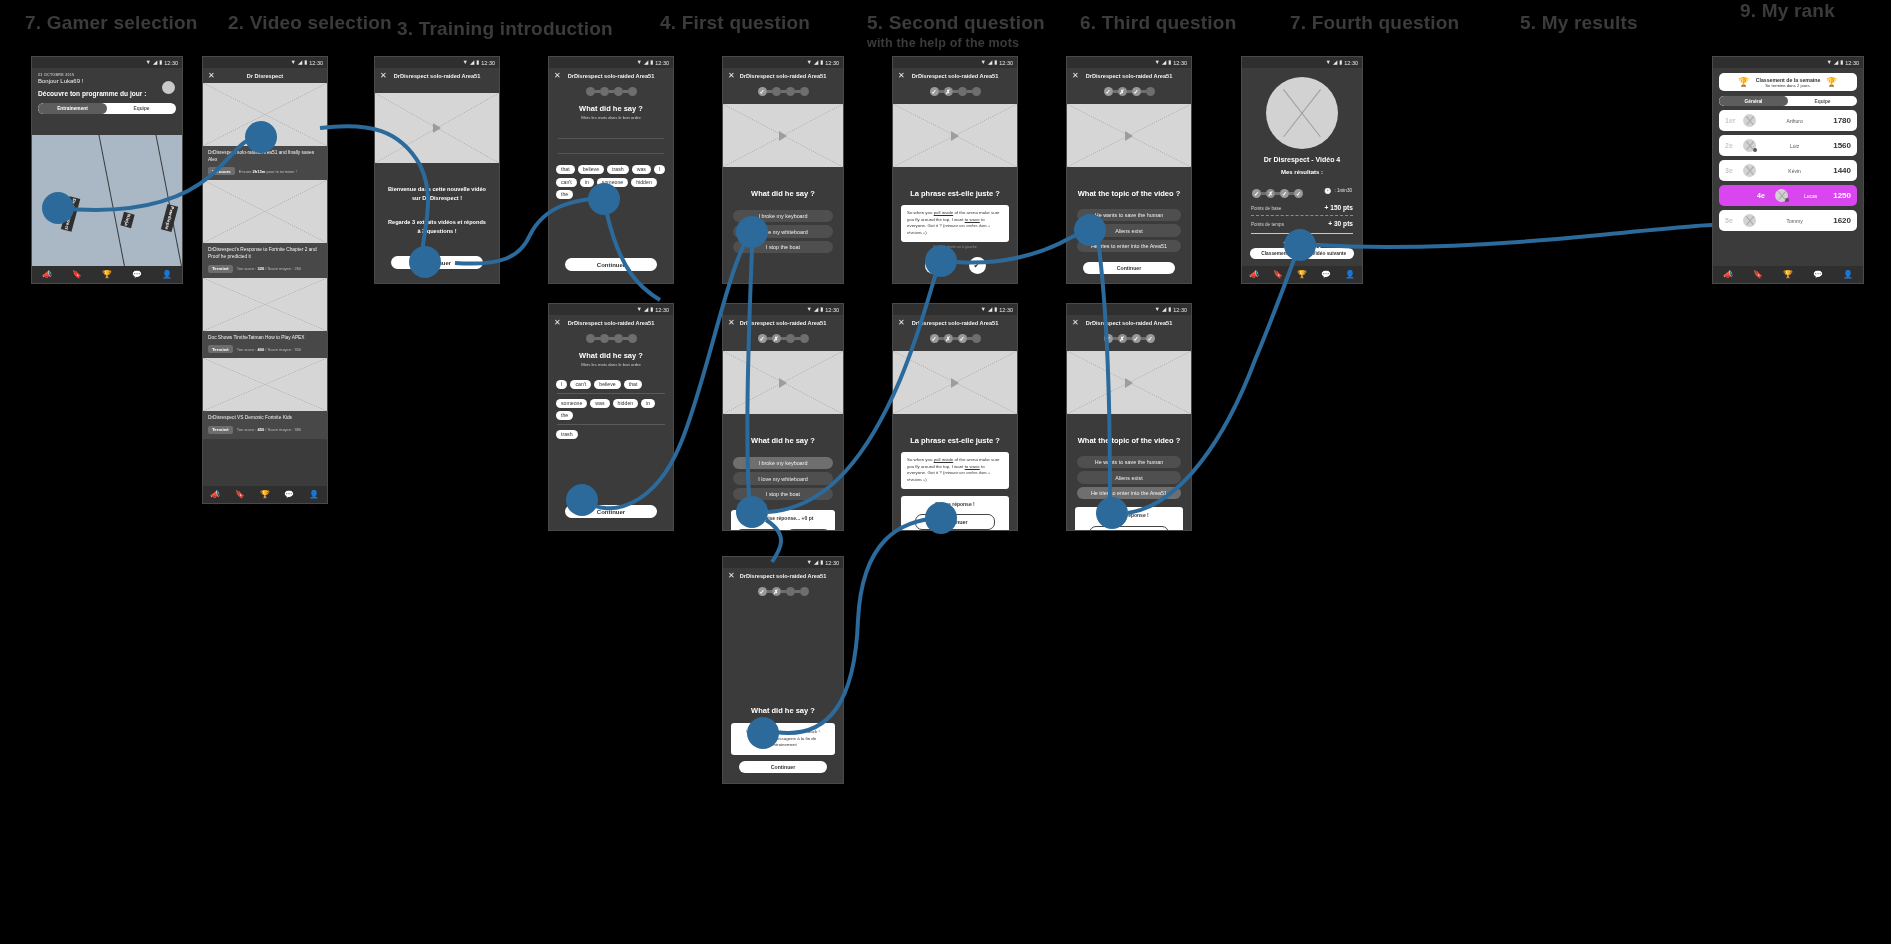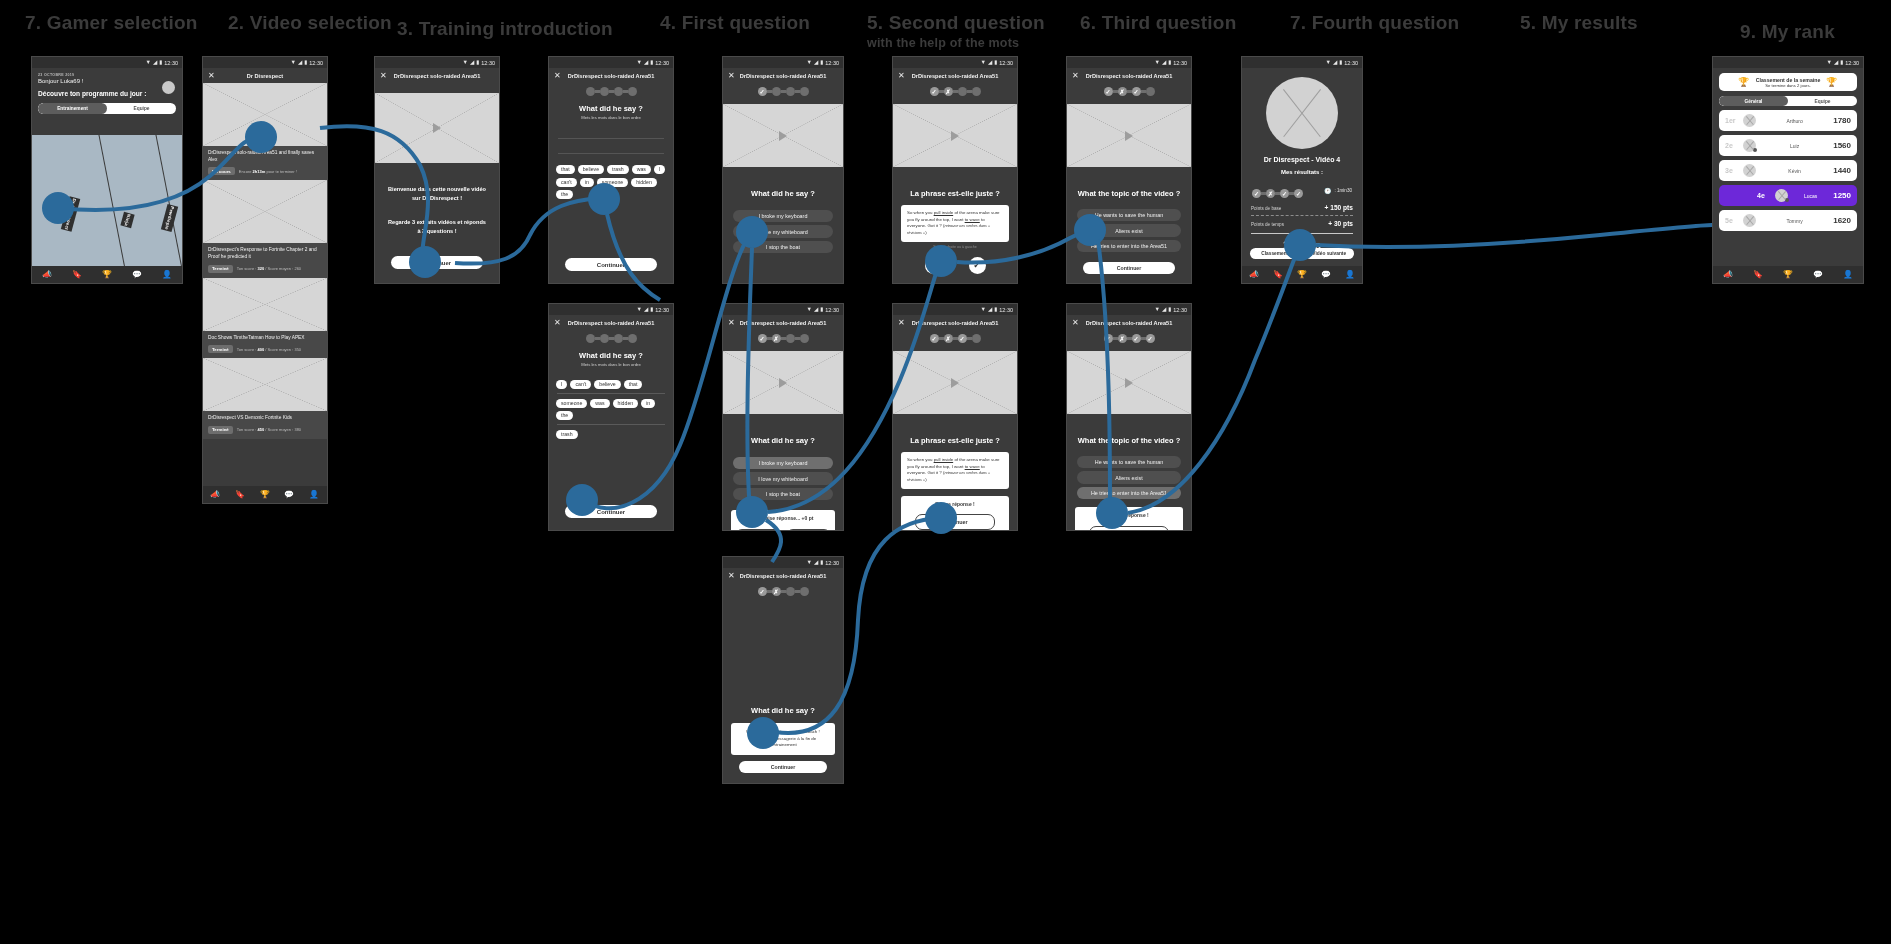--- a/index.html
+++ b/index.html
@@ -152,21 +152,21 @@
 
   
   .rkbanner{background:#fff;border-radius:5px;margin:5px 6px 0;padding:3.5px 5px;display:flex;align-items:center;justify-content:center;gap:6px;}
   .rkbanner .tx{text-align:center;color:#333;}
   .rkt1{font-size:5.2px;font-weight:bold;}
   .rkt2{font-size:4.2px;}
   .rkseg{margin:5px 6px 0;background:#fff;border-radius:8px;height:10px;display:flex;overflow:hidden;}
   .rkseg div{flex:1;display:flex;align-items:center;justify-content:center;font-size:4.8px;font-weight:bold;color:#555;}
   .rkseg div.on{background:#5d5d5d;color:#fff;border-radius:8px;}
   .rkrow{background:#fff;border-radius:5px;margin:4px 6px 0;height:21px;display:flex;align-items:center;padding:0 6px;gap:5px;}
-  .rkrow.me{background:#6d28d9;padding-left:38px;}
+  .rkrow.me{background:#d946ef;padding-left:38px;}
   .rkpos{font-size:7px;font-weight:bold;color:#c9c9c9;width:13px;}
   .rkrow.me .rkpos{color:#fff;}
   .rkav{width:13px;height:13px;border-radius:50%;background:#d2d2d2;position:relative;flex:0 0 auto;}
   .rkav::before,.rkav::after{content:"";position:absolute;left:50%;top:6%;width:1px;height:88%;background:#a8a8a8;}
   .rkav::before{transform:translateX(-50%) rotate(40deg);}
   .rkav::after{transform:translateX(-50%) rotate(-40deg);}
   .rkdot{position:absolute;right:-1px;bottom:0;width:4px;height:4px;border-radius:50%;background:#555;}
   .rkname{flex:1;text-align:center;font-size:5px;color:#555;}
   .rkrow.me .rkname{color:#fff;}
   .rkpts{font-size:8px;font-weight:bold;color:#333;}
@@ -184,21 +184,21 @@
 <div class="stage">
 
   <div class="colhead" style="left:25px;top:12px;"><span>7. Gamer selection</span></div>
   <div class="colhead" style="left:228px;top:12px;"><span>2. Video selection</span></div>
   <div class="colhead" style="left:397px;top:18px;"><span>3. Training introduction</span></div>
   <div class="colhead" style="left:660px;top:12px;"><span>4. First question</span></div>
   <div class="colhead" style="left:867px;top:12px;"><span>5. Second question</span><span class="colsub">with the help of the mots</span></div>
   <div class="colhead" style="left:1080px;top:12px;"><span>6. Third question</span></div>
   <div class="colhead" style="left:1290px;top:12px;"><span>7. Fourth question</span></div>
   <div class="colhead" style="left:1520px;top:12px;"><span>5. My results</span></div>
-  <div class="colhead" style="left:1740px;top:21px;"><span>9. My rank</span></div>
+  <div class="colhead" style="left:1740px;top:0;"><span>9. My rank</span></div>
 
   <div class="phone" style="left:31px;top:56px;width:152px;height:228px;">
     <div class="statusbar">
       <span class="sb-ico">▼</span>
       <span class="sb-ico">◢</span>
       <span class="sb-ico">▮</span>
       <span>12:30</span>
     </div>
     <div class="maphead">
       <div class="date">23 OCTOBRE 2019</div>

